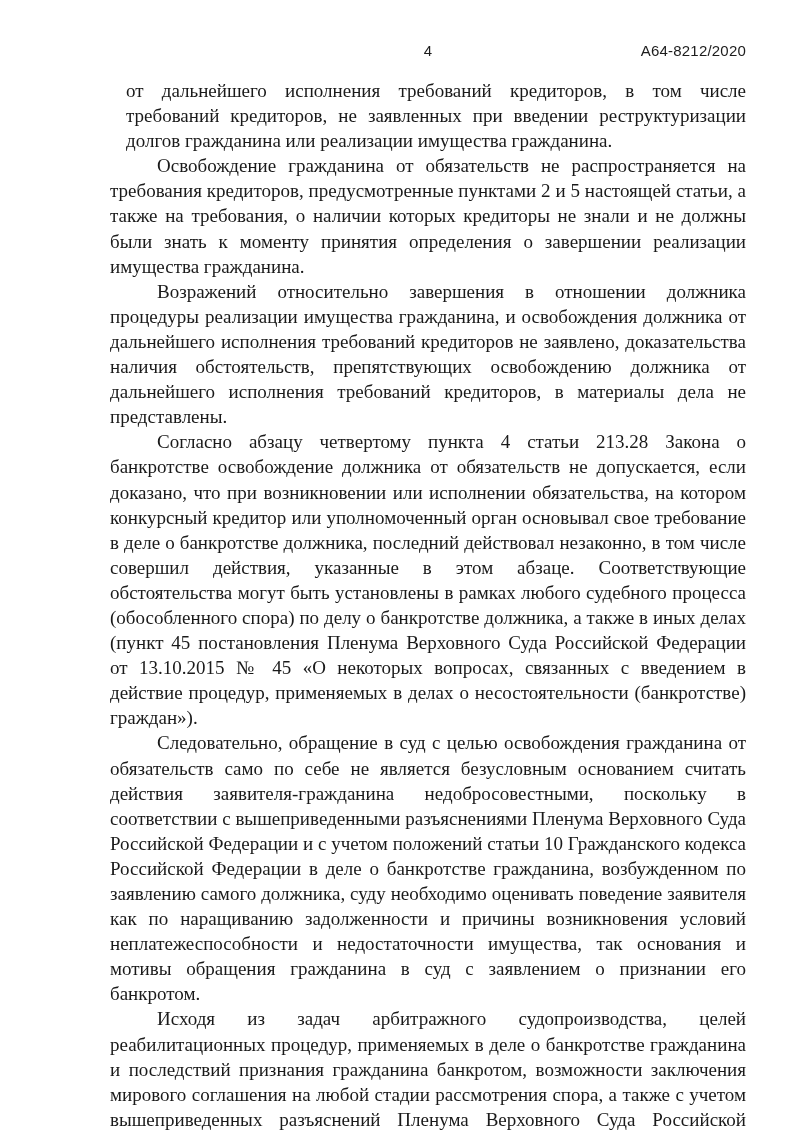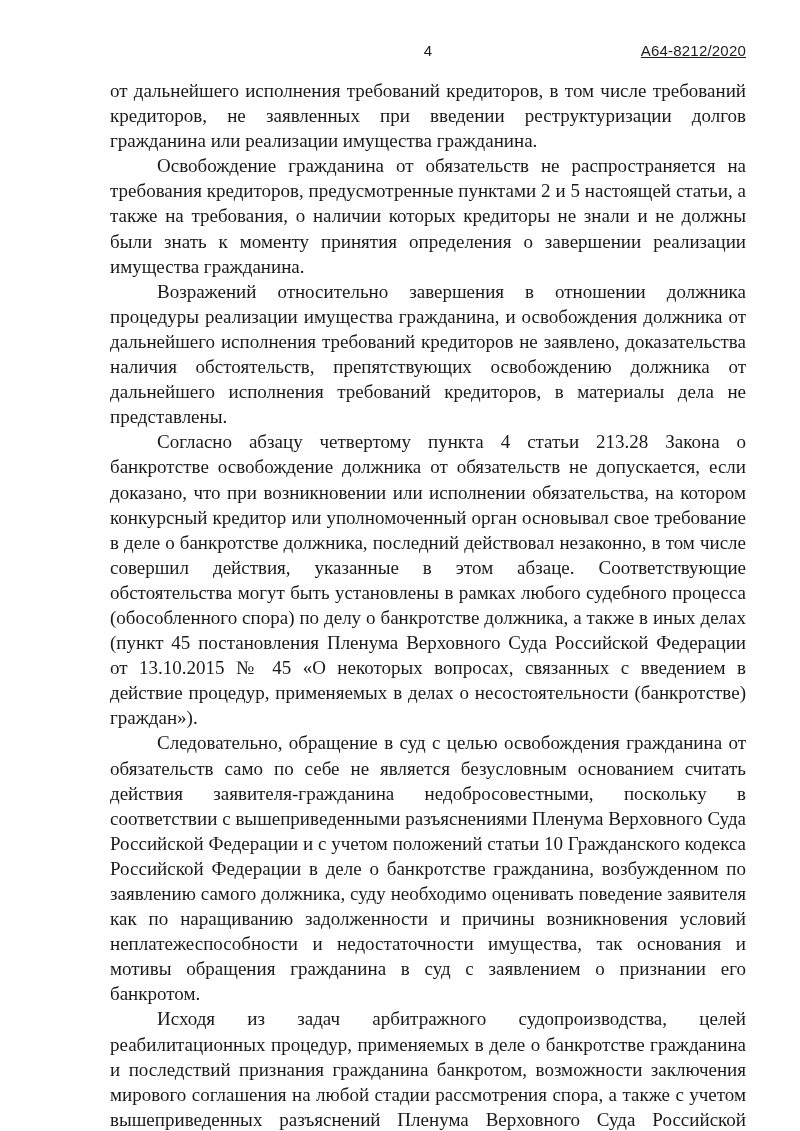--- a/index.html
+++ b/index.html
@@ -32,36 +32,36 @@
     left: 0;
     right: 0;
     top: 2px;
     text-align: center;
   }
   .case-number {
     position: absolute;
     right: 0;
     top: 2px;
     letter-spacing: 0.2px;
-    text-decoration: underline;
   }
   .body-text {
     font-family: "Liberation Serif", serif;
     font-size: 19px;
     line-height: 25.1px;
     color: #1a1a1a;
     text-align: justify;
   }
   .para {
     text-indent: 47px;
     text-align: justify;
     text-justify: inter-word;
   }
   .para.continuation {
     text-indent: 0;
+    margin-left: 16px;
   }
 </style>
 </head>
 <body>
 
 <div class="page">
   <div class="content">
 
     <div class="page-header">
       <span class="page-number">4</span>

